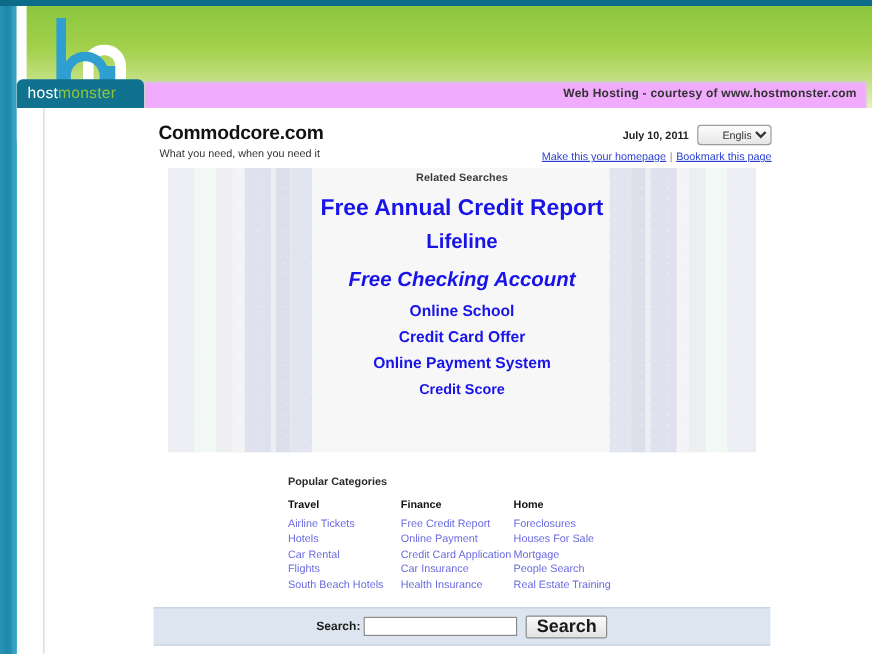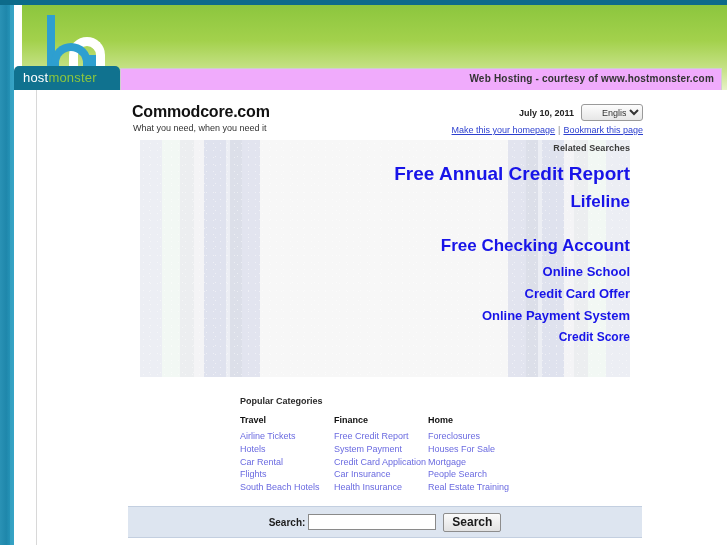--- a/index.html
+++ b/index.html
@@ -201,40 +201,40 @@
     opacity: .5;
     background-image:
       radial-gradient(#ffffff 0.6px, transparent 0.7px),
       radial-gradient(#ffffff 0.6px, transparent 0.7px);
     background-size: 7px 7px, 11px 9px;
     background-position: 0 0, 4px 3px;
   }
   .rs-content {
     position: absolute; left: 0; top: 0;
     width: 490px; height: 237px;
-    text-align: right;
+    text-align: center;
   }
   .rs-heading {
     margin-top: 3px;
     font-size: 9px;
     font-weight: bold;
     color: #3a3a3a;
     letter-spacing: .1px;
   }
   .rs-link {
     display: block;
     color: #1814e8;
     font-weight: bold;
     text-decoration: none;
     cursor: pointer;
     white-space: nowrap;
   }
   .rs-s0 { font-size: 19px; margin-top: 10px; }
   .rs-s1 { font-size: 17px; margin-top: 7px; }
-  .rs-s2 { font-size: 17px; margin-top: 24px; }
+  .rs-s2 { font-size: 17px; margin-top: 11px; font-style: italic; }
   .rs-s3 { font-size: 17px; margin-top: 7px; }
   .rs-s4 { font-size: 14px; margin-top: 8px; }
   .rs-s5 { font-size: 13px; margin-top: 8px; }
   .rs-s6 { font-size: 13px; margin-top: 7px; }
   .rs-s7 { font-size: 13px; margin-top: 7px; }
   .rs-s8 { font-size: 12px; margin-top: 7px; }
 
   
   .pc-wrap {
     position: absolute; left: 203px; top: 306px;
@@ -288,21 +288,21 @@
     font-family: "Liberation Sans", sans-serif;
     font-size: 10px;
     padding: 0 2px;
     outline: none;
   }
   .search-button {
     margin-left: 7px;
     height: 19px;
     padding: 0 8px;
     font-family: "Liberation Sans", sans-serif;
-    font-size: 12px;
+    font-size: 15px;
     font-weight: bold;
     color: #1a1a1a;
     background: linear-gradient(to bottom,#fbfbfb,#e2e2e2);
     border: 1px solid #8d8d8d;
     border-radius: 2px;
     cursor: pointer;
   }
 
   .privacy-wrap {
     position: absolute; left: 91px; top: 452px;
@@ -393,21 +393,21 @@
             <div class="pc-col-title">Travel</div>
             <a class="pc-link" href="#">Airline Tickets</a>
             <a class="pc-link" href="#">Hotels</a>
             <a class="pc-link" href="#">Car Rental</a>
             <a class="pc-link" href="#">Flights</a>
             <a class="pc-link" href="#">South Beach Hotels</a>
           </div>
           <div class="pc-col">
             <div class="pc-col-title">Finance</div>
             <a class="pc-link" href="#">Free Credit Report</a>
-            <a class="pc-link" href="#">System Payment</a>
+            <a class="pc-link" href="#">Online Payment</a>
             <a class="pc-link" href="#">Credit Card Application</a>
             <a class="pc-link" href="#">Car Insurance</a>
             <a class="pc-link" href="#">Health Insurance</a>
           </div>
           <div class="pc-col">
             <div class="pc-col-title">Home</div>
             <a class="pc-link" href="#">Foreclosures</a>
             <a class="pc-link" href="#">Houses For Sale</a>
             <a class="pc-link" href="#">Mortgage</a>
             <a class="pc-link" href="#">People Search</a>

